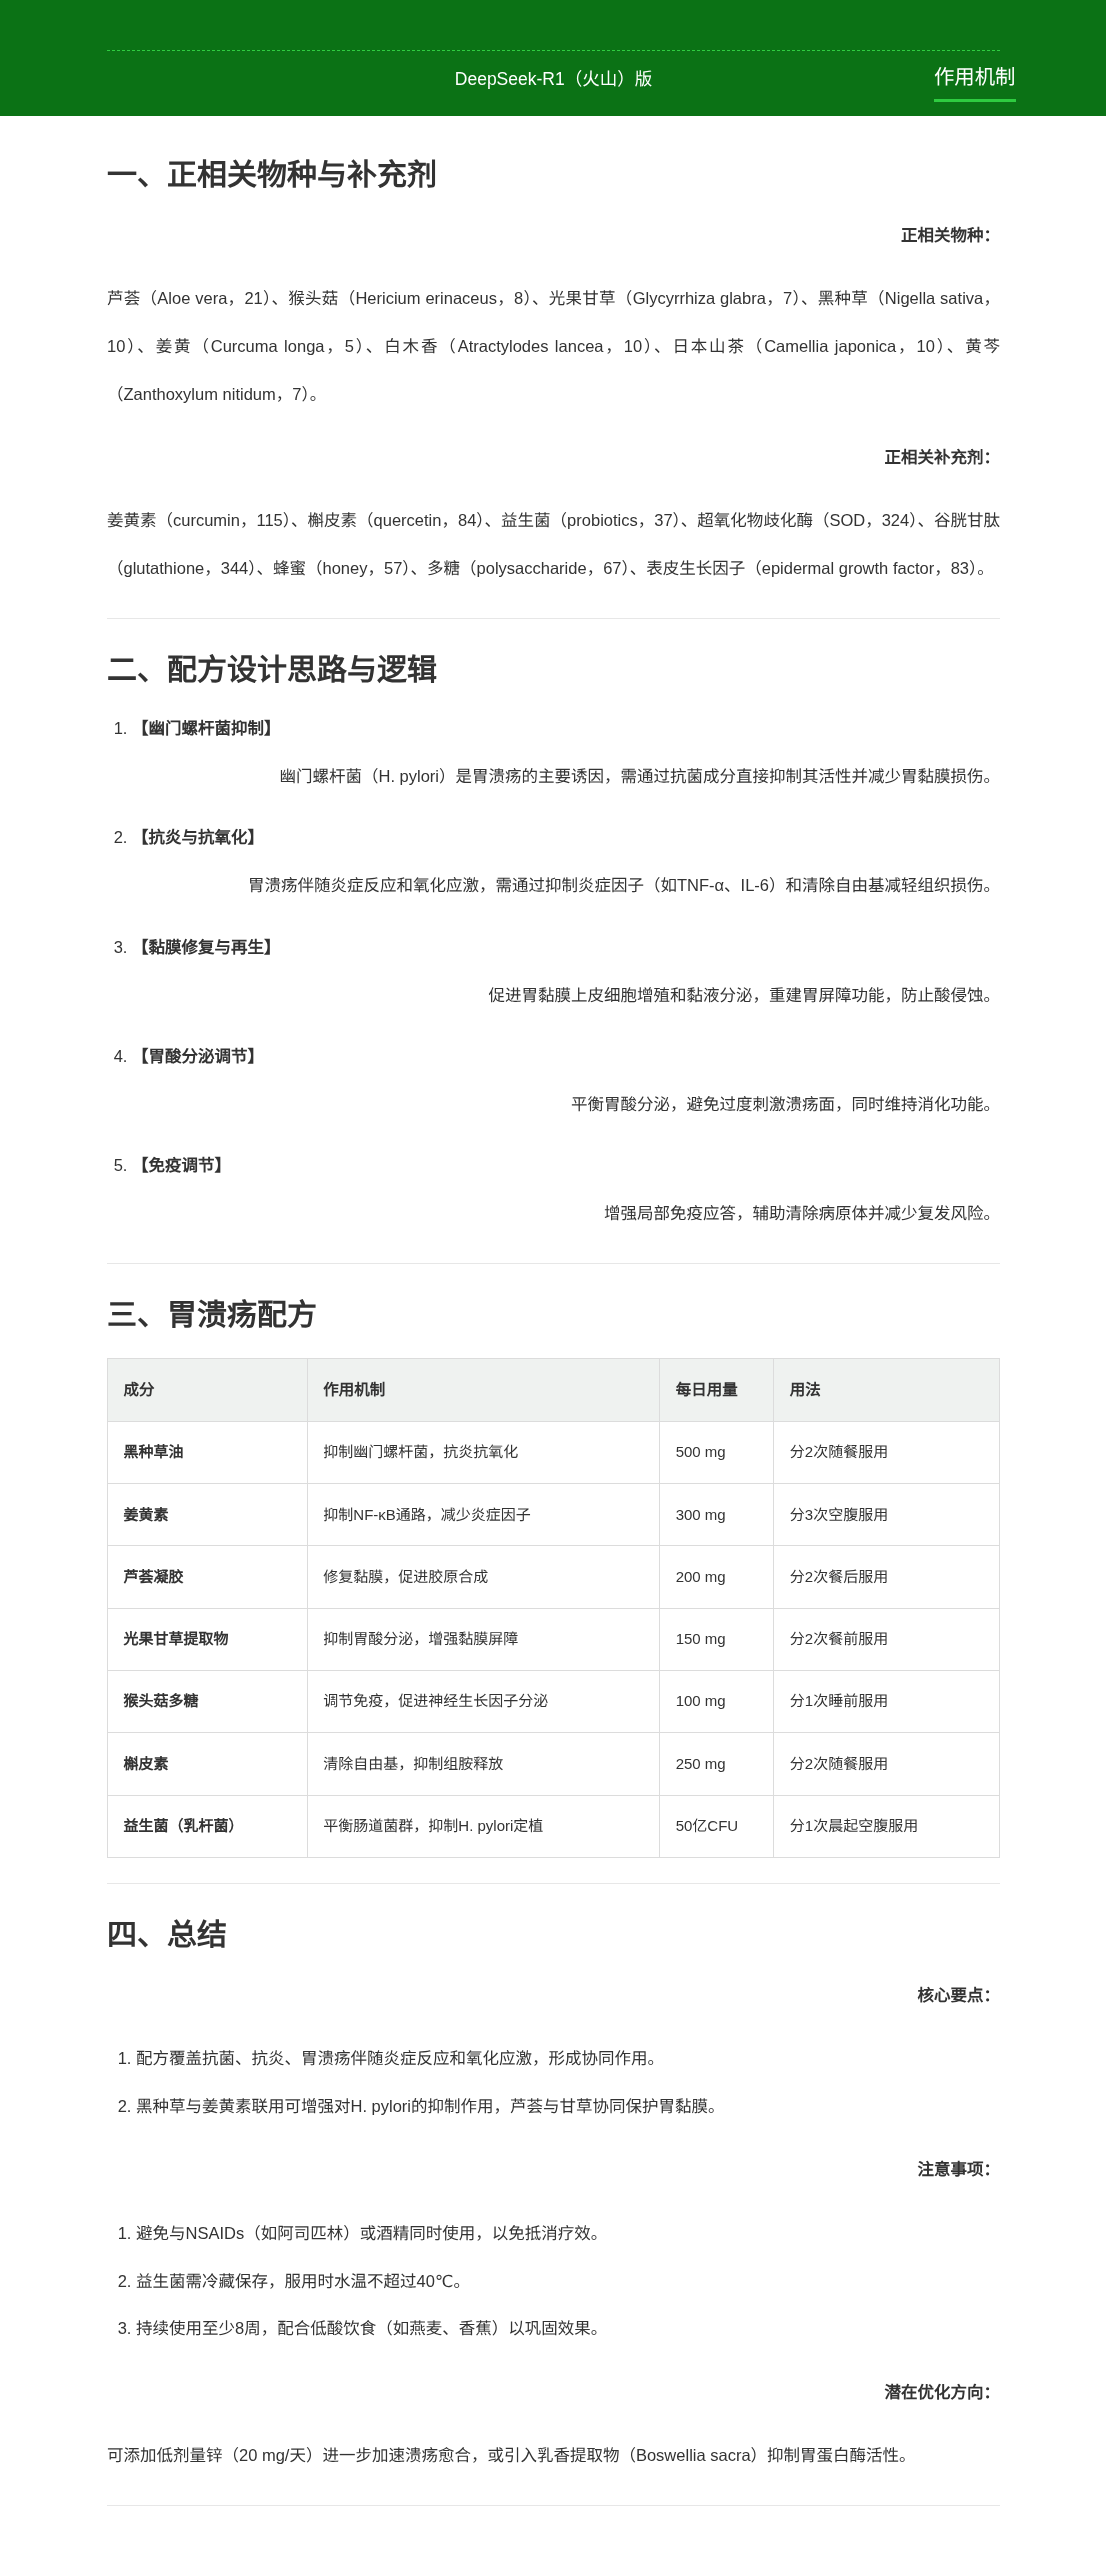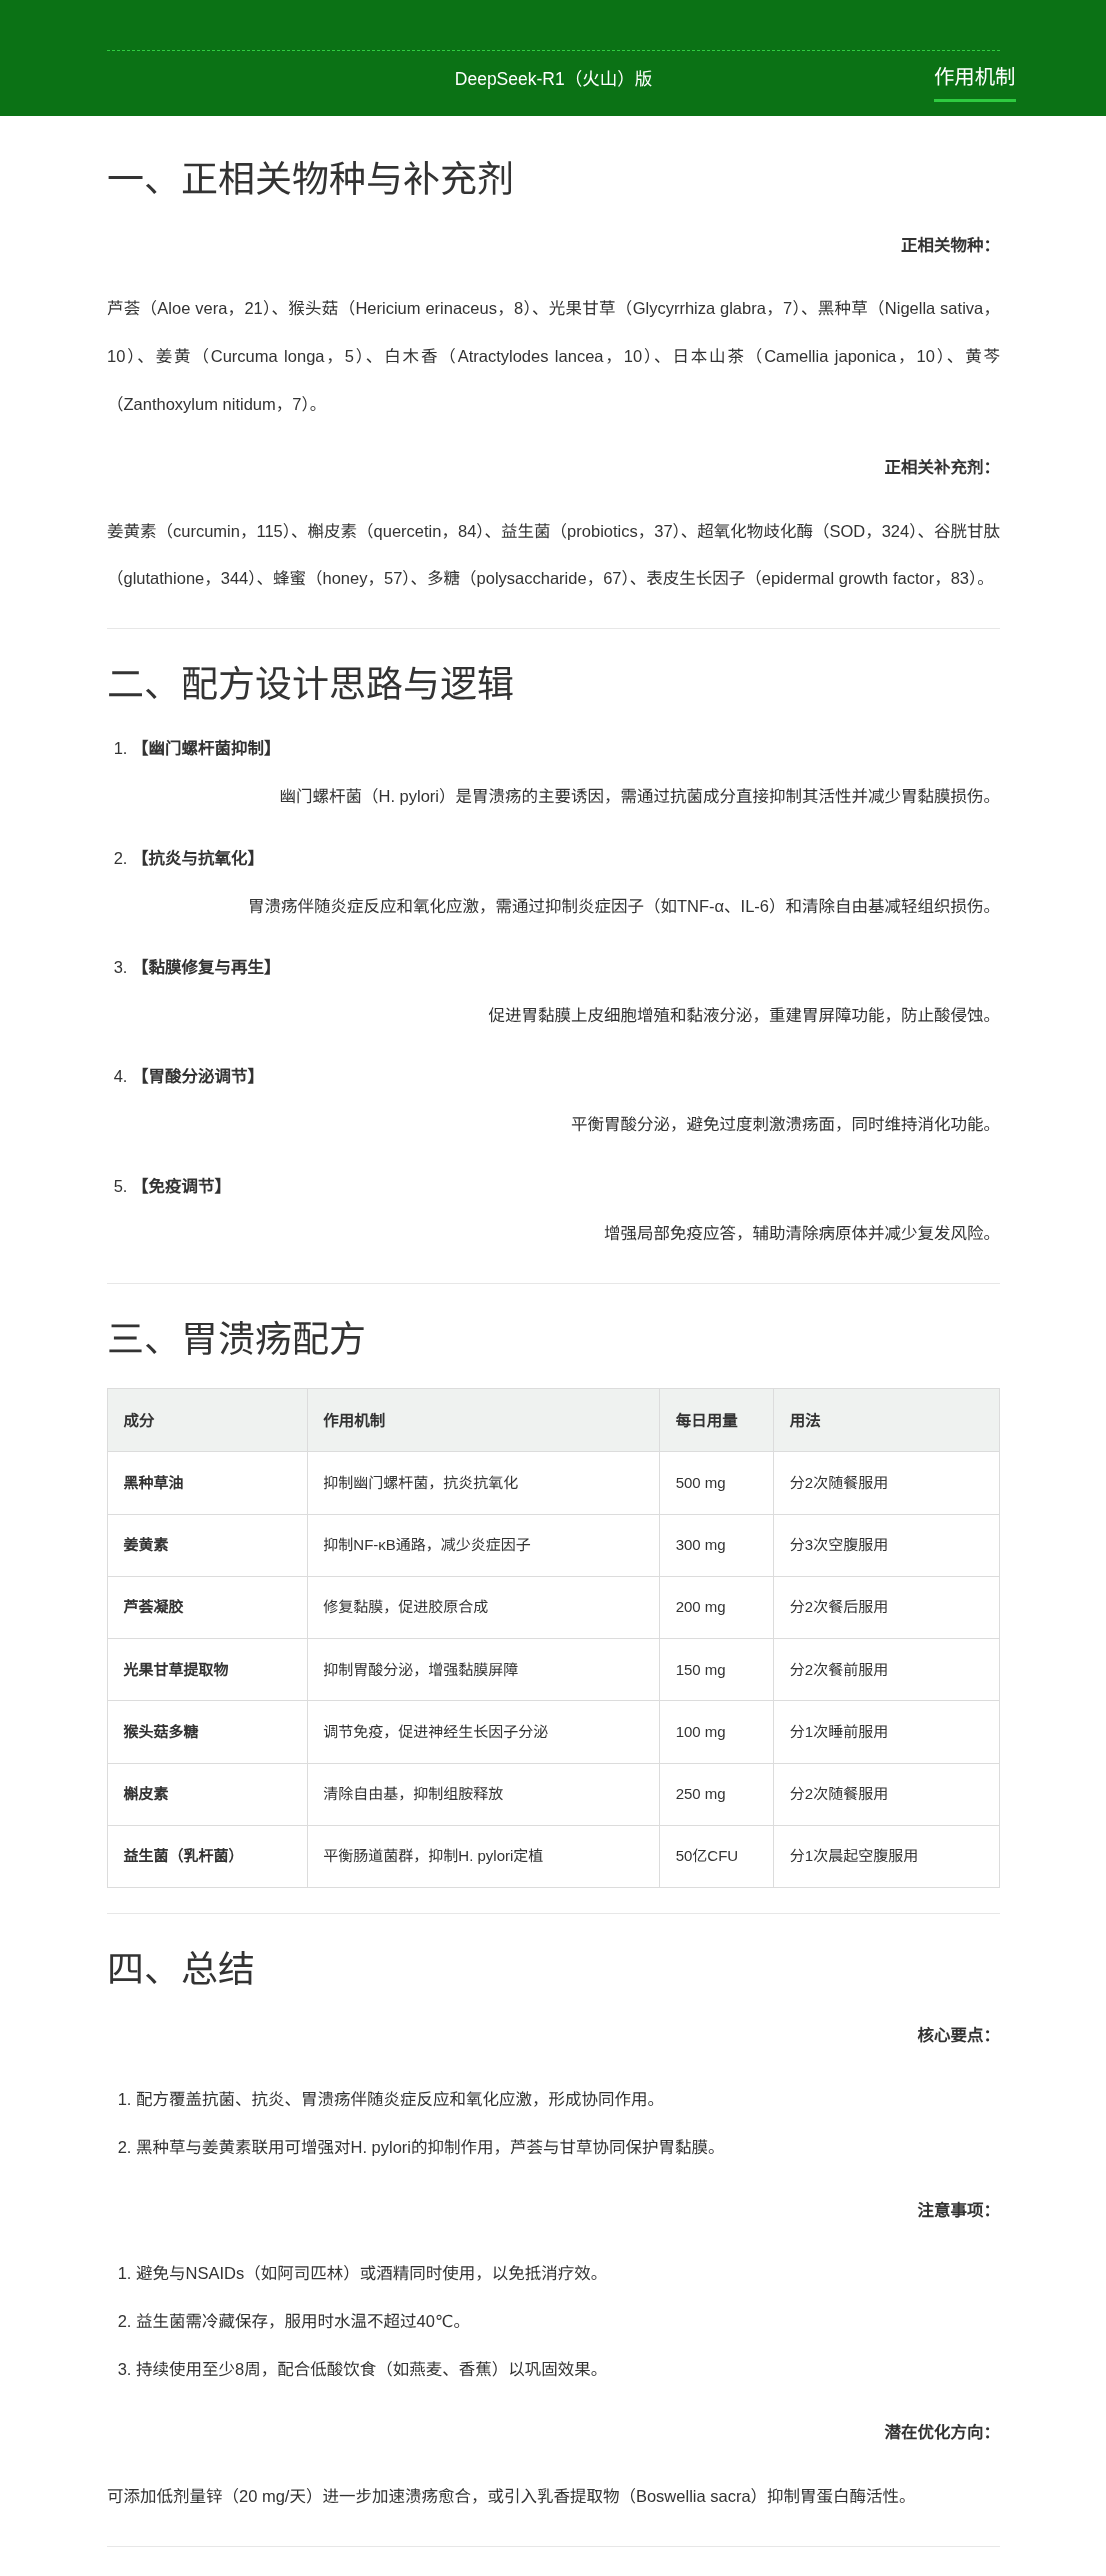--- a/index.html
+++ b/index.html
@@ -59,22 +59,22 @@
     padding:14.6px 0 24px 0;
     text-align:center;
     font-size:17.5px;
     line-height:1.5;
     color:#ffffff;
   }
 
   
   main{padding:7.8px 0 39px 0;}
   h2{
-    font-size:37px;
-    font-weight:400;
+    font-size:30px;
+    font-weight:700;
     color:var(--text);
     margin:29px 0 7.8px 0;
     line-height:1.45;
   }
   p{margin:15.5px 0;text-align:right;}
   .flow-text{line-height:2.9;text-align:justify;}
   .para-label{line-height:2.9;}
   .para-label strong{font-weight:bold;}
   hr.sep{
     border:none;

